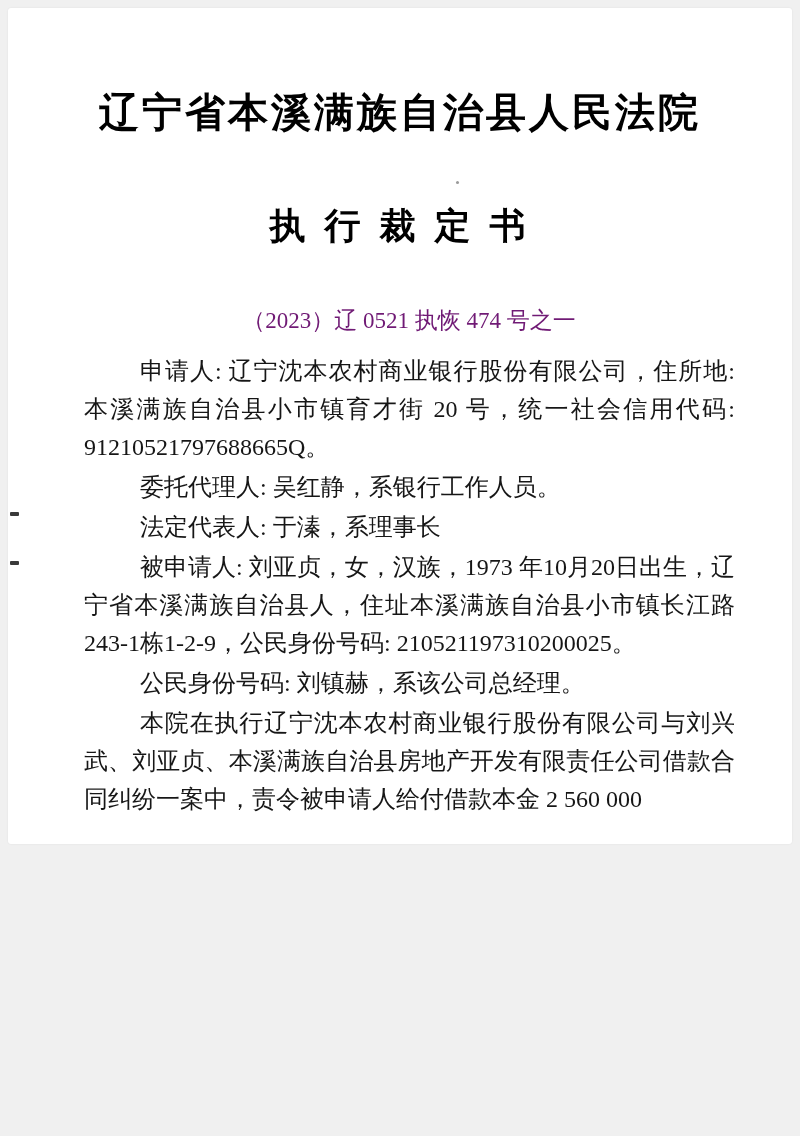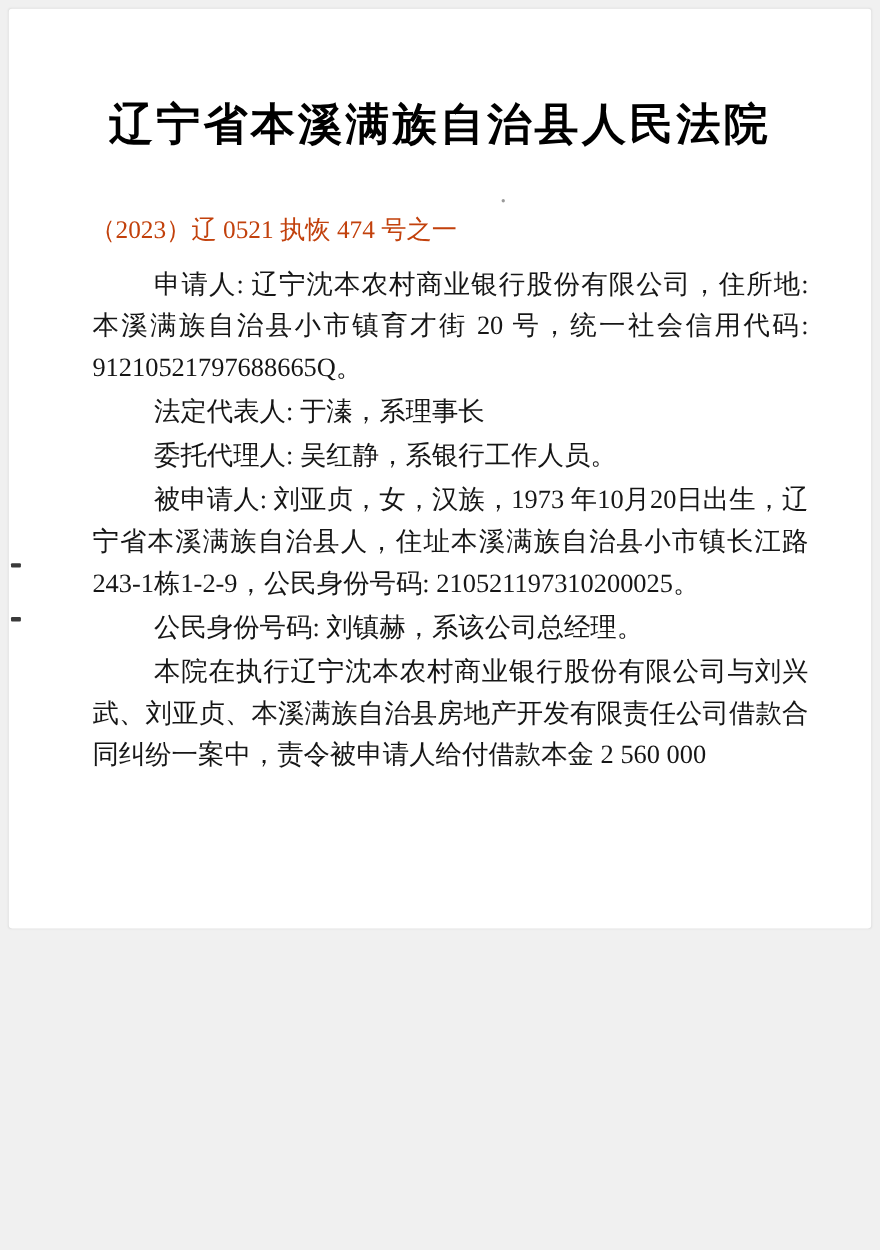--- a/index.html
+++ b/index.html
@@ -41,24 +41,24 @@
       text-align: center;
       font-size: 36px;
       line-height: 40px;
       font-weight: 700;
       letter-spacing: 5px;
       color: #000000;
       white-space: nowrap;
     }
     .case-number {
       margin: 62px 56px 0 74px;
-      text-align: left;
+      text-align: center;
       font-size: 23px;
       line-height: 26px;
-      color: #c2410c;
+      color: #701a75;
     }
     .doc-body {
       margin: 18px 55px 0 74px;
       font-size: 24px;
       line-height: 38px;
       color: #161616;
     }
     .doc-body p {
       margin: 2px;
       text-indent: 56px;
@@ -82,27 +82,28 @@
     .artifact-dot-1  { left: 228px; top: 1046px; width: 3px; height: 3px; border-radius: 50%; background:#4a4a4a; }
     .artifact-dot-2  { left: 448px; top: 173px; width: 3px; height: 3px; border-radius: 50%; background:#9a9a9a; }
   </style>
 </head>
 <body>
 
 <div class="page">
 
   <div class="court-title">辽宁省本溪满族自治县人民法院</div>
 
+  <div class="doc-title">执 行 裁 定 书</div>
 
   <div class="case-number">（2023）辽 0521 执恢 474 号之一</div>
 
   <div class="doc-body">
     <p>申请人: 辽宁沈本农村商业银行股份有限公司，住所地: 本溪满族自治县小市镇育才街 20 号，统一社会信用代码: 91210521797688665Q。</p>
+    <p>委托代理人: 吴红静，系银行工作人员。</p>
     <p>法定代表人: 于溱，系理事长</p>
-    <p>委托代理人: 吴红静，系银行工作人员。</p>
     <p>被申请人: 刘亚贞，女，汉族，1973 年10月20日出生，辽宁省本溪满族自治县人，住址本溪满族自治县小市镇长江路243-1栋1-2-9，公民身份号码: 210521197310200025。</p>
     <p>公民身份号码: 刘镇赫，系该公司总经理。</p>
     <p>本院在执行辽宁沈本农村商业银行股份有限公司与刘兴武、刘亚贞、本溪满族自治县房地产开发有限责任公司借款合同纠纷一案中，责令被申请人给付借款本金 2 560 000</p>
   </div>
 
   <div class="page-number">1</div>
 
   <div class="artifact artifact-dash-1"></div>
   <div class="artifact artifact-dash-2"></div>
   <div class="artifact artifact-dot-1"></div>

